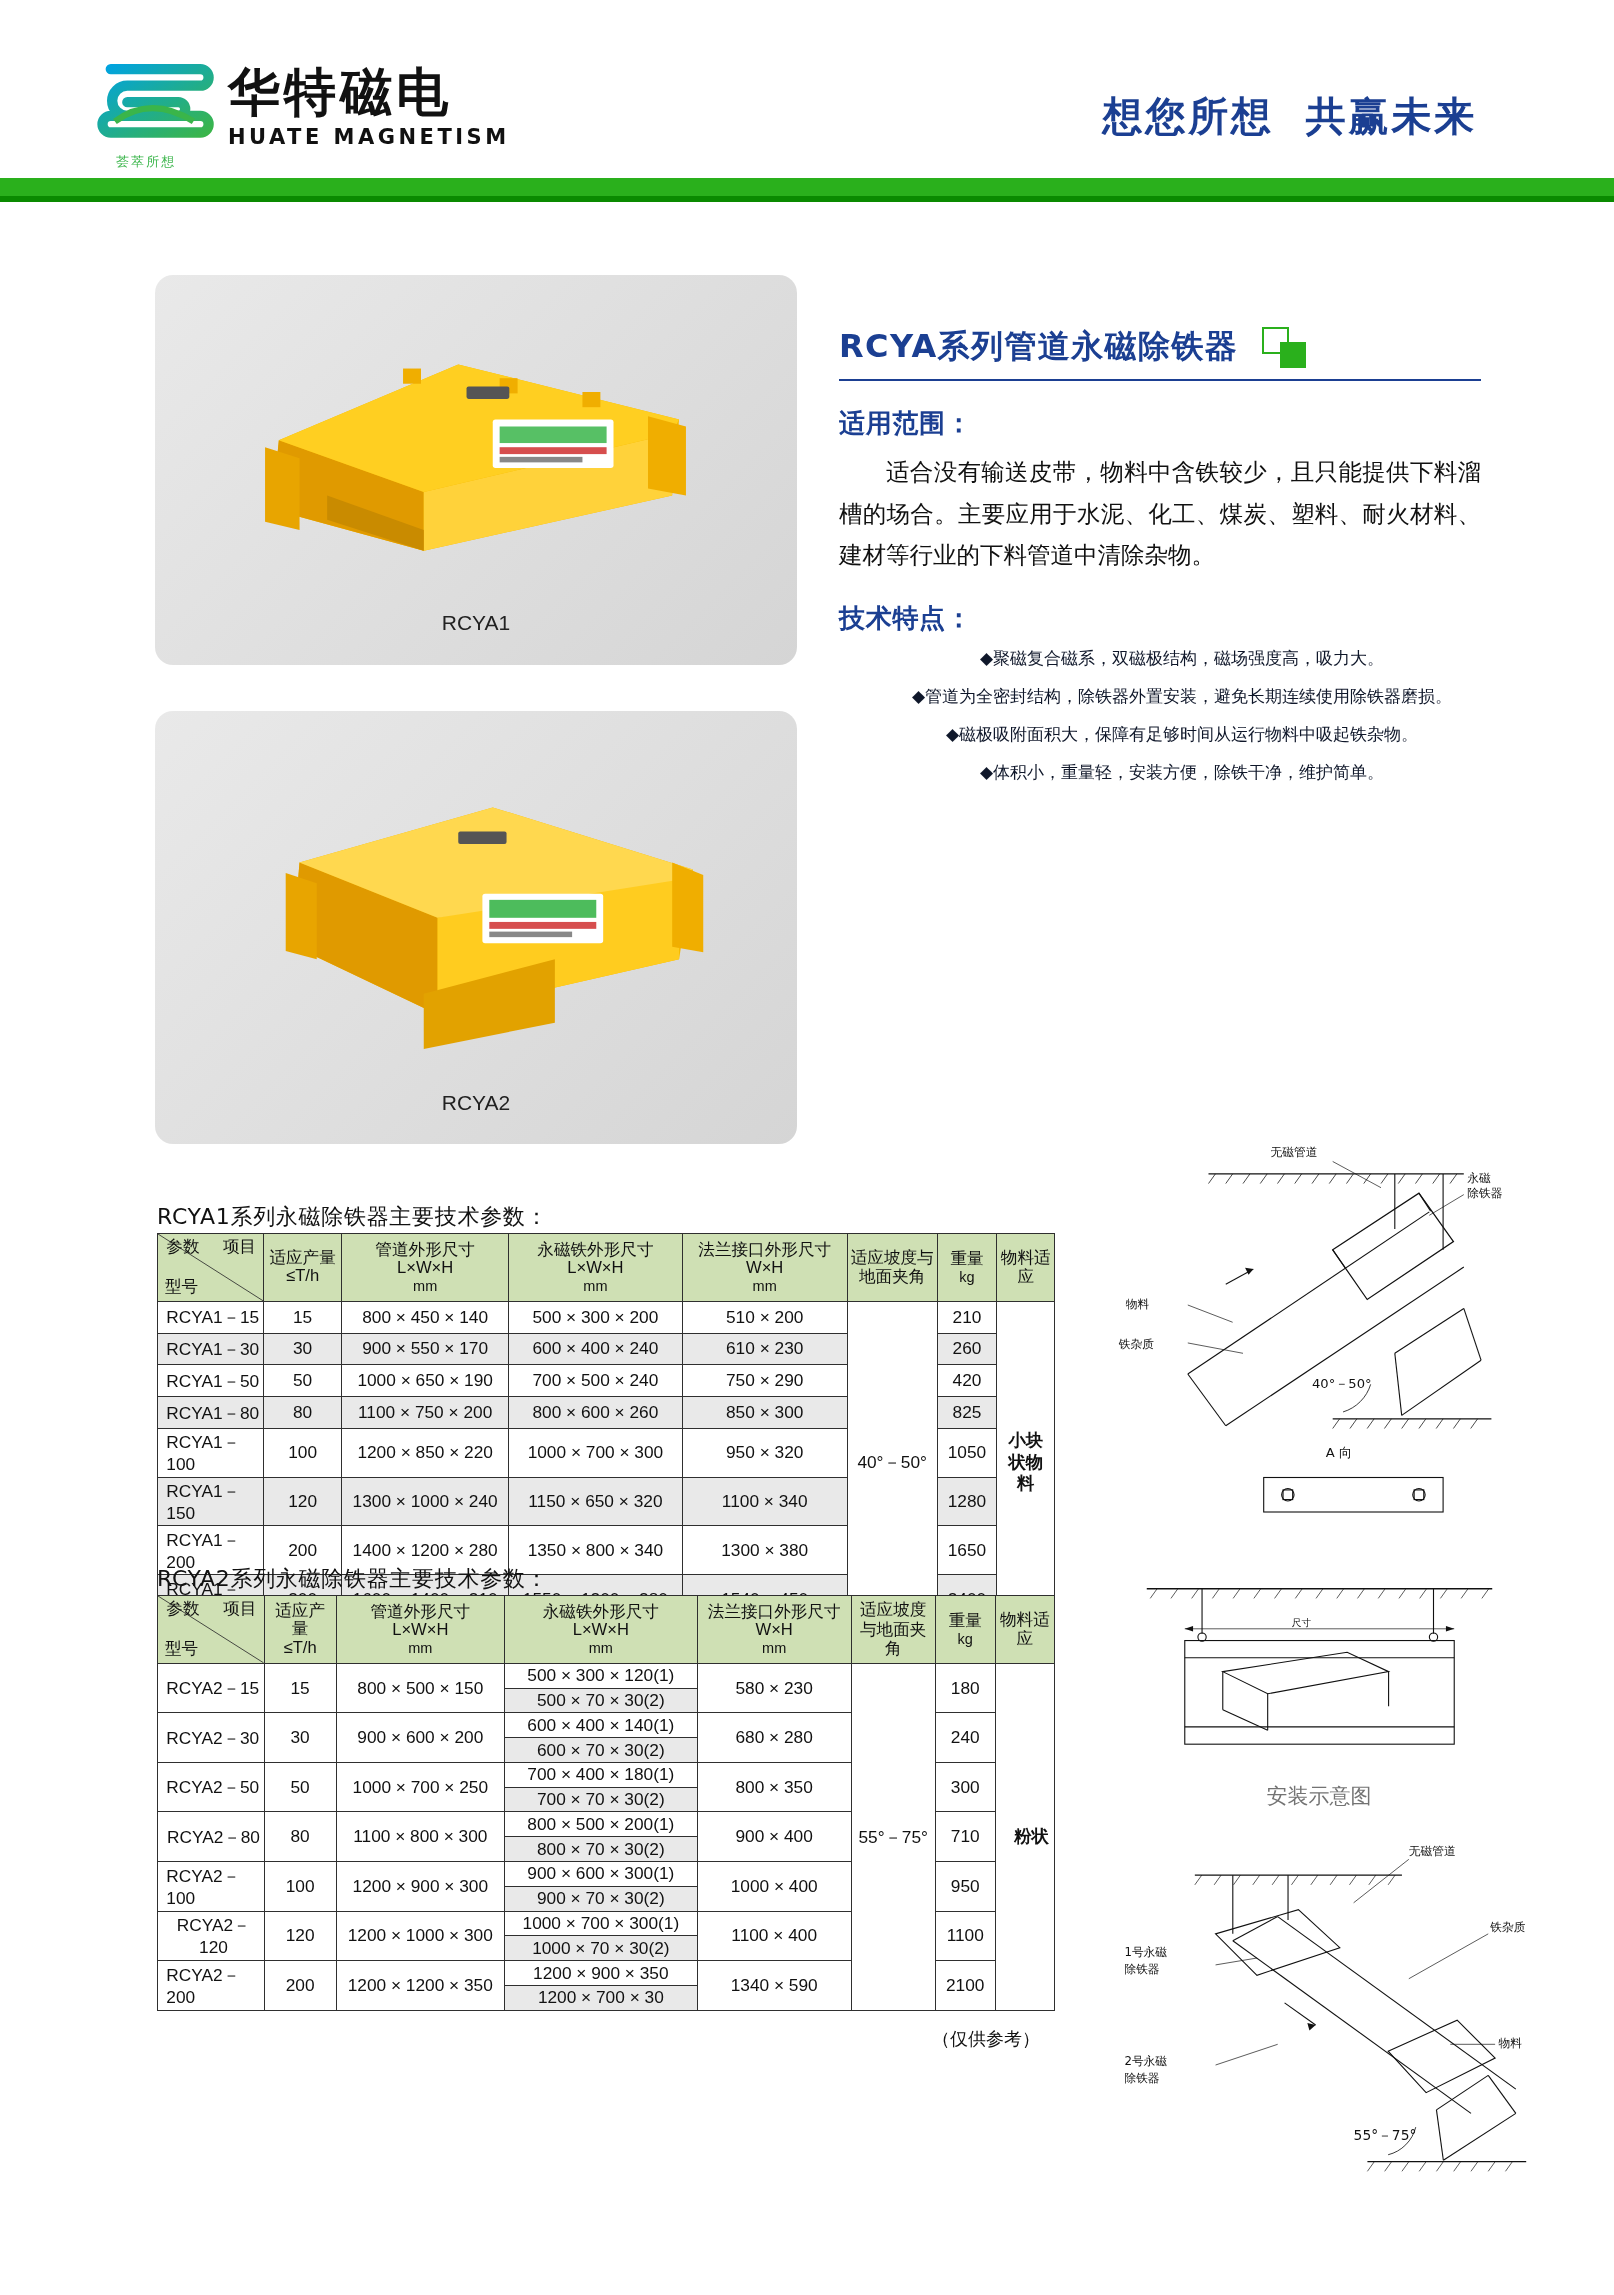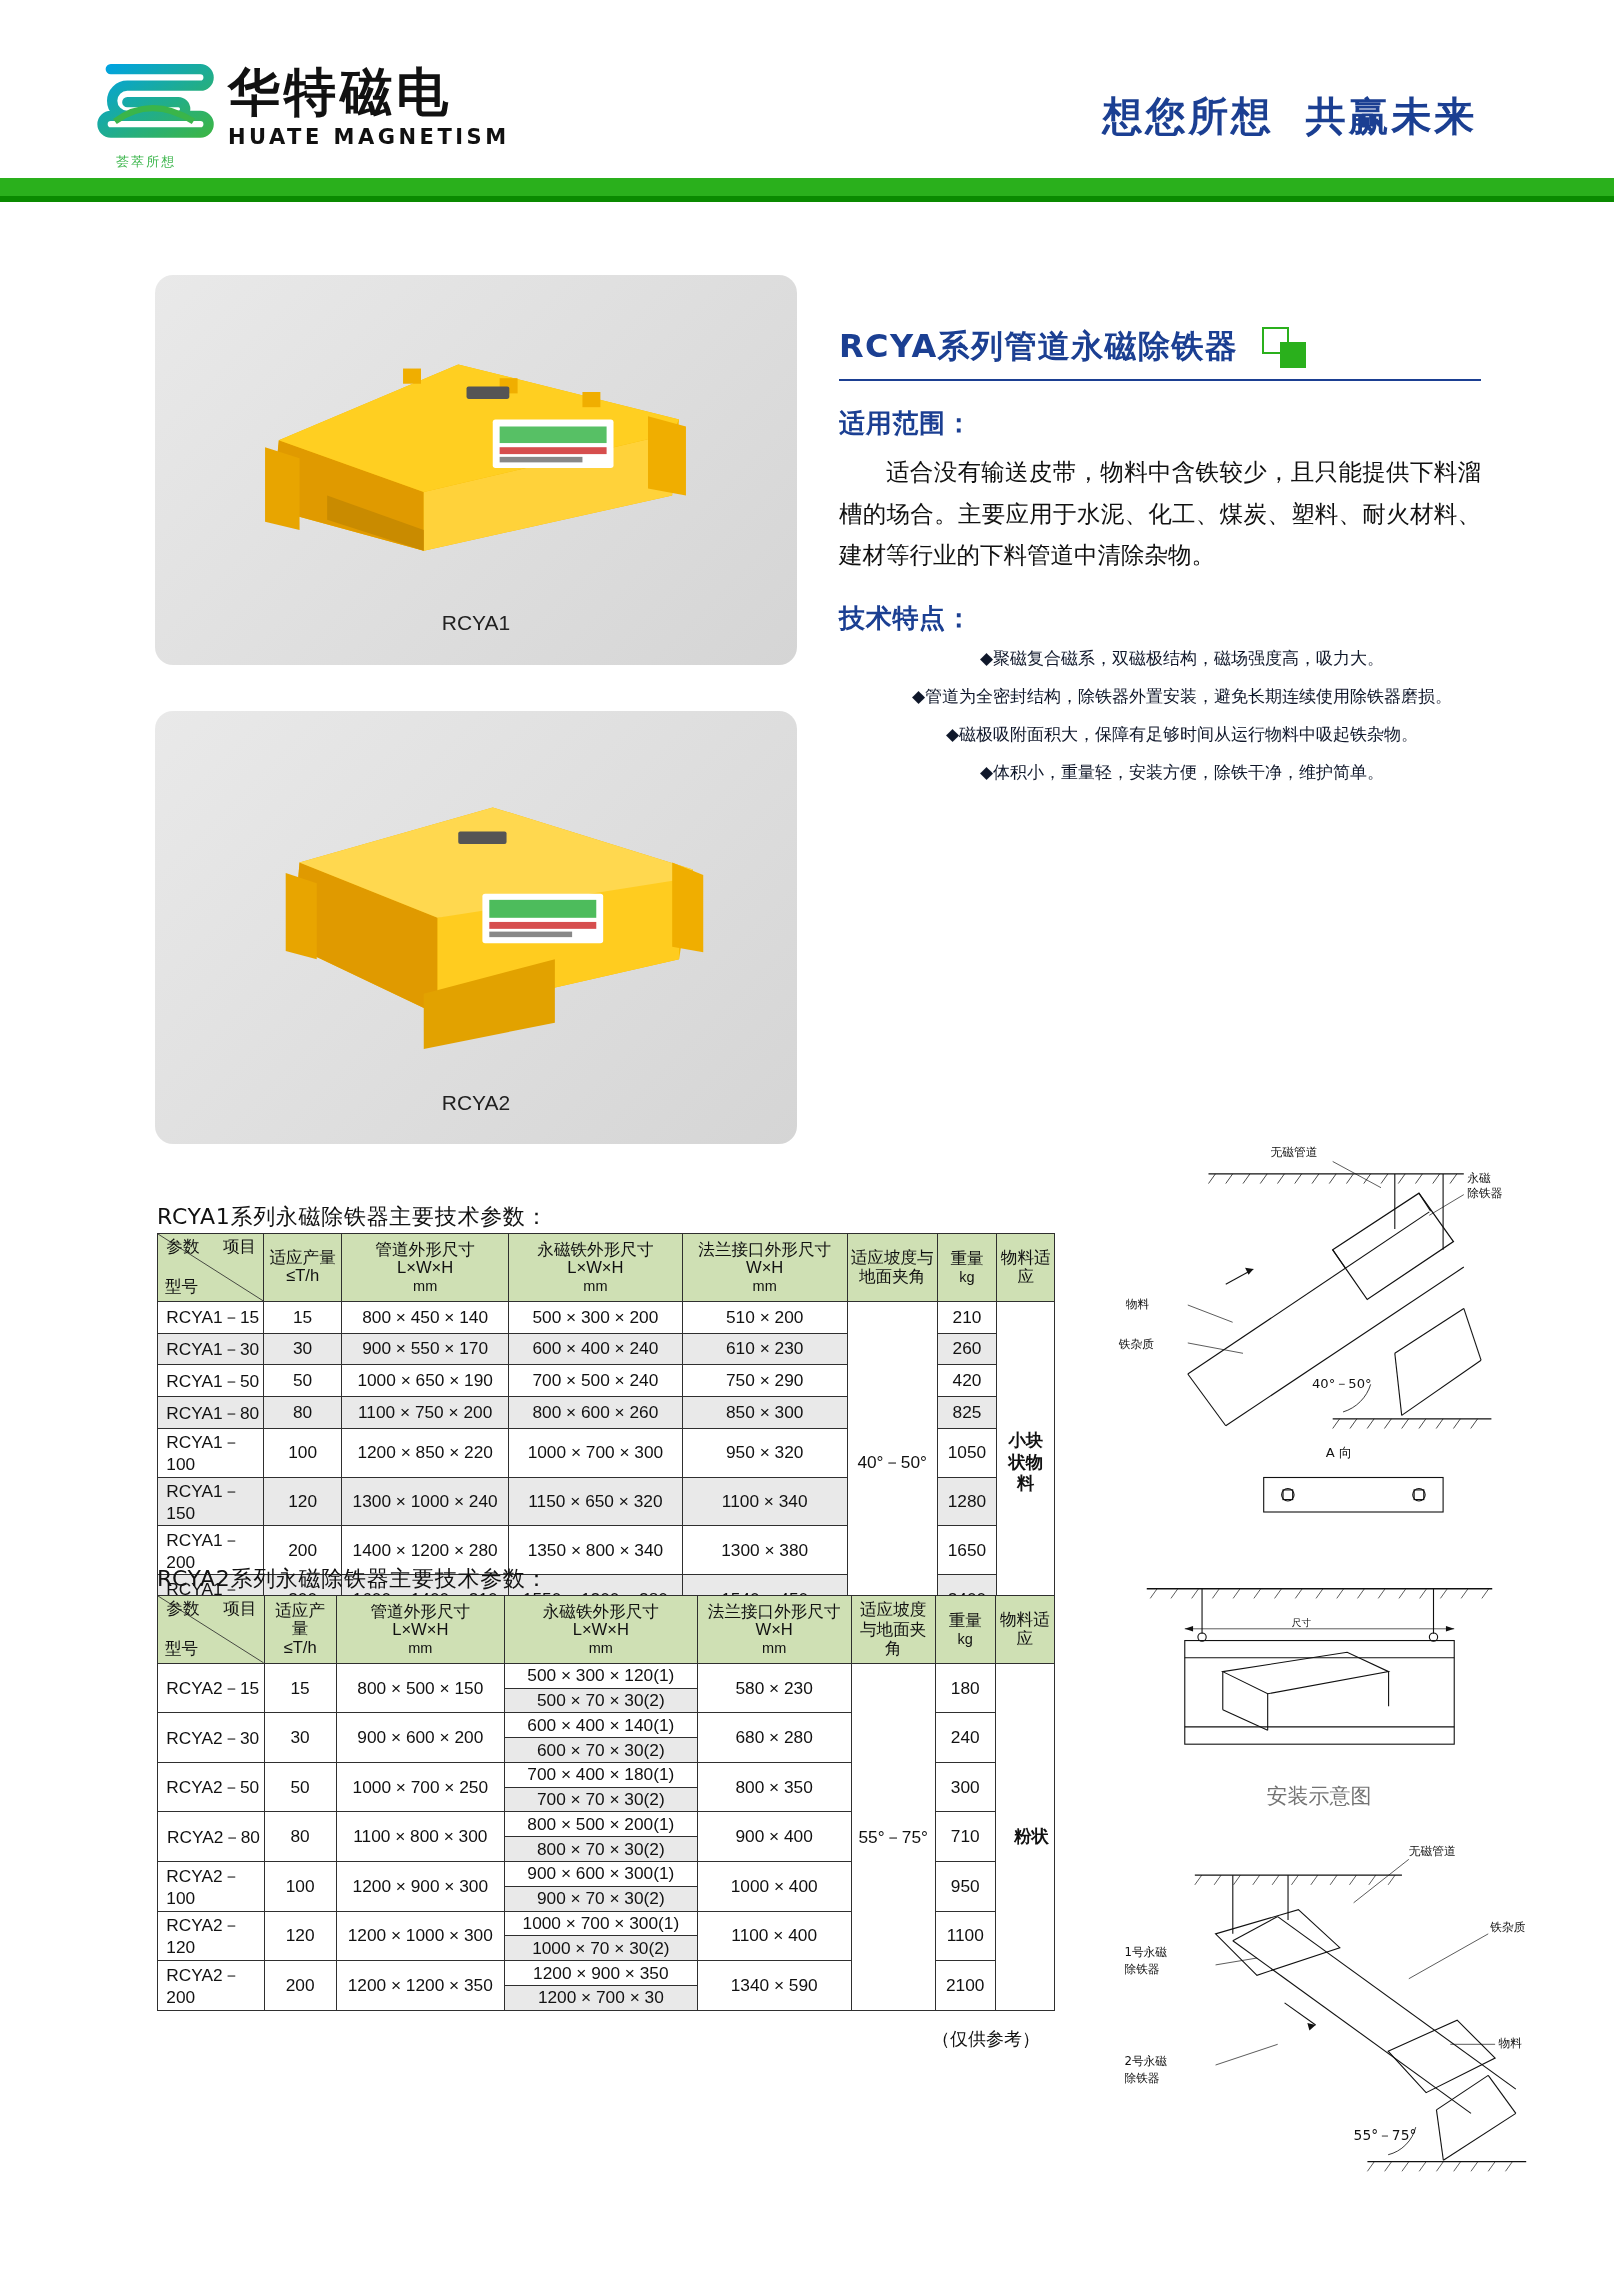--- a/index.html
+++ b/index.html
@@ -439,21 +439,21 @@
       <td rowspan="2">1200 × 900 × 300</td>
       <td>900 × 600 × 300(1)</td>
       <td rowspan="2">1000 × 400</td>
       <td rowspan="2">950</td>
     </tr>
     <tr class="alt">
       <td>900 × 70 × 30(2)</td>
     </tr>
 
     <tr>
-      <td rowspan="2" style="text-align:left;padding-left:8.3px;height:29px;">RCYA2－120</td>
+      <td rowspan="2" style="text-align:center;padding-left:8.3px;height:29px;">RCYA2－120</td>
       <td rowspan="2">120</td>
       <td rowspan="2">1200 × 1000 × 300</td>
       <td>1000 × 700 × 300(1)</td>
       <td rowspan="2">1100 × 400</td>
       <td rowspan="2">1100</td>
     </tr>
     <tr class="alt">
       <td>1000 × 70 × 30(2)</td>
     </tr>
 

